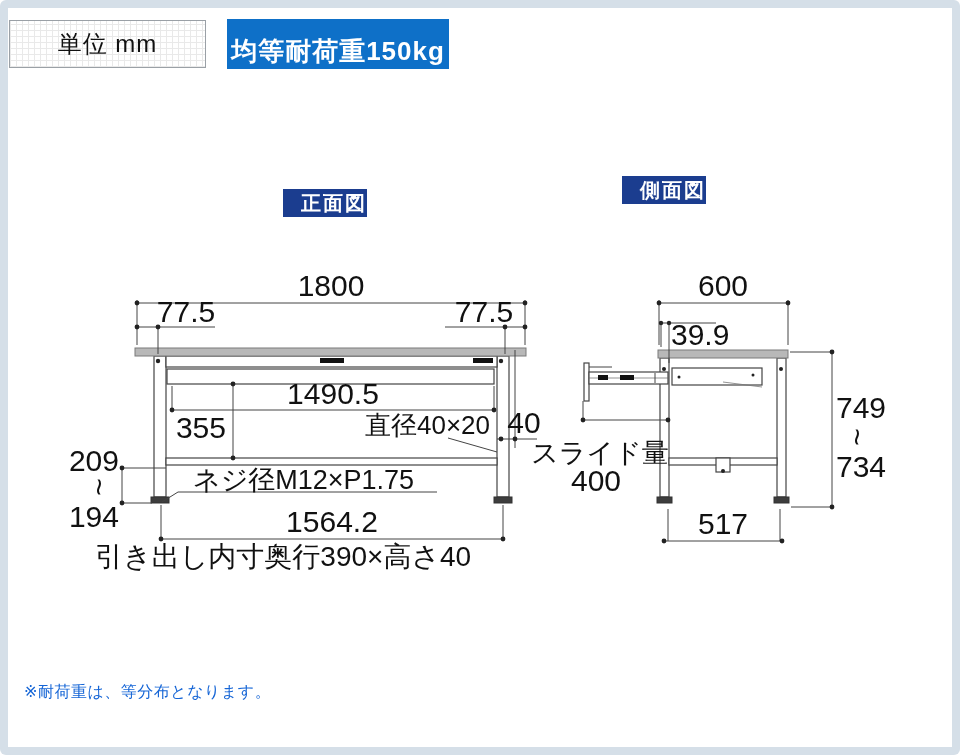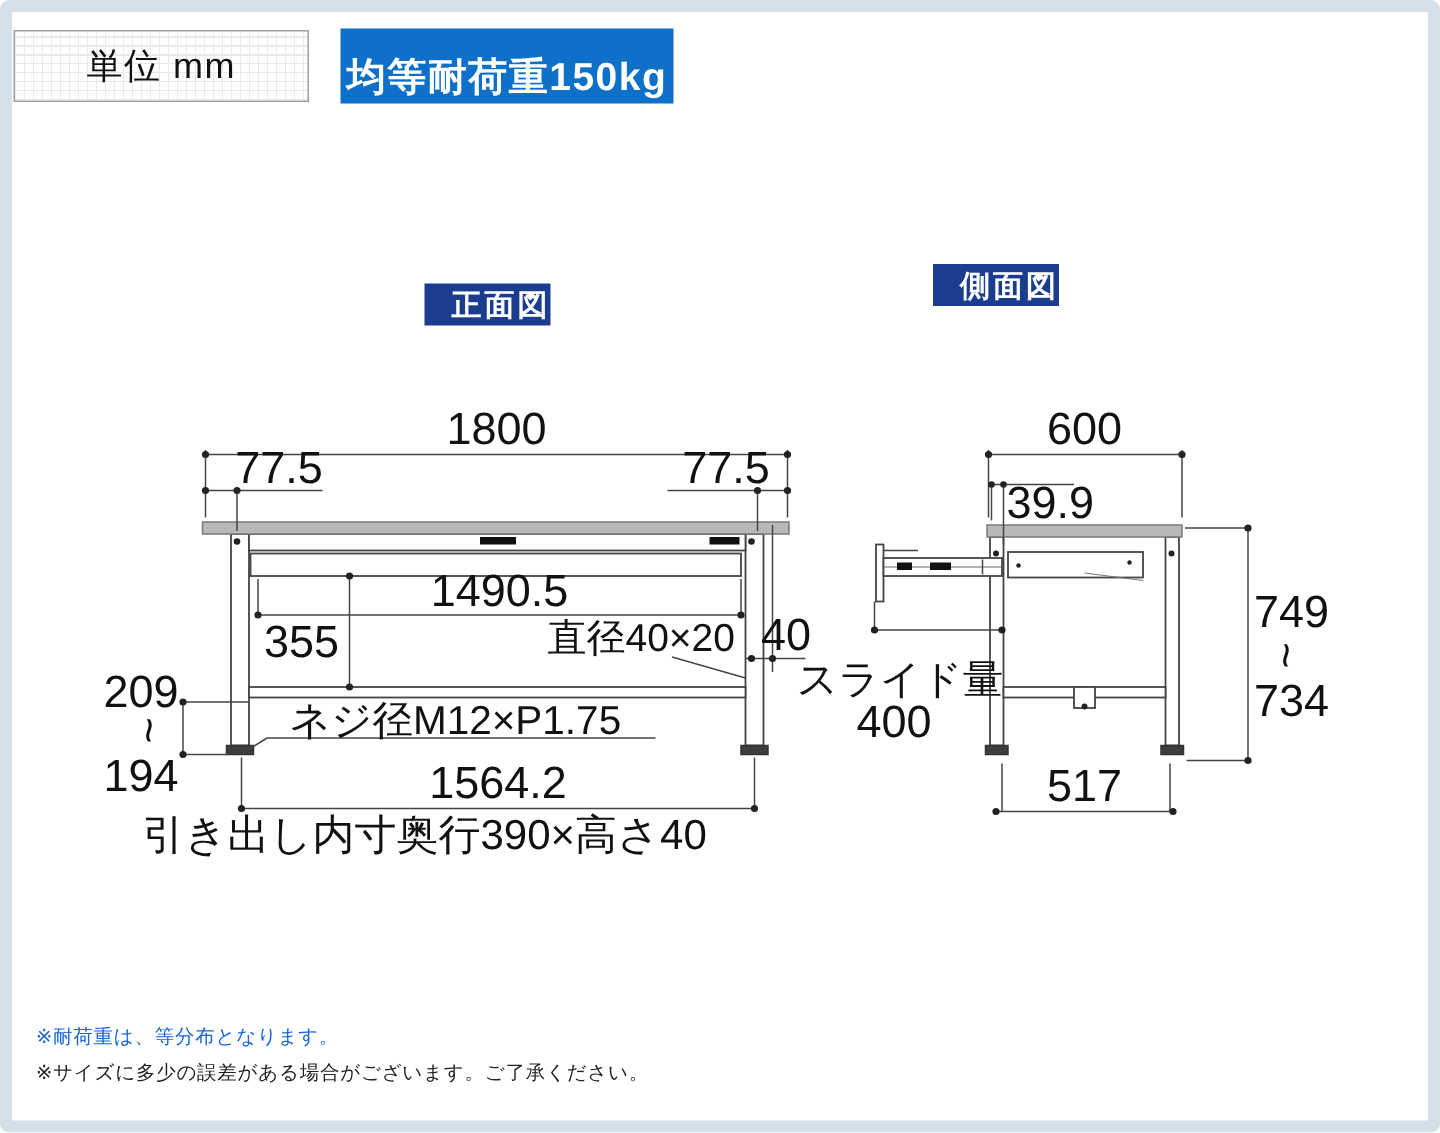--- a/index.html
+++ b/index.html
@@ -28,21 +28,21 @@
     color:#fff; font-size:26px; font-weight:bold; letter-spacing:1px;
   }
   .view-title {
     position:absolute; width:84px; height:28px;
     display:flex; align-items:center; justify-content:flex-end;
     color:#fff; font-size:20px; font-weight:bold; letter-spacing:2px;
   }
   .view-title.front { left:275px; top:181px; }
   .view-title.side  { left:614px; top:168px; }
   .diagram { position:absolute; left:0; top:232px; width:944px; height:430px; }
-  .note { position:absolute; left:16px; font-size:13px; letter-spacing:0.5px; }
+  .note { position:absolute; left:16px; font-size:16px; letter-spacing:0.5px; }
   .note.blue  { top:674px; color:#1565d6; }
   .note.black { top:698px; color:#222222; }
 
   svg text {
     font-family:"Liberation Sans","DejaVu Sans",sans-serif;
     fill:#111111;
   }
   .dim  { font-size:30px; }
   .lbl  { font-size:27px; }
   .lbl2 { font-size:26px; }
@@ -250,16 +250,15 @@
         <line x1="668" y1="509" x2="668" y2="541"></line>
           <line x1="780" y1="509" x2="780" y2="541"></line>
         <line x1="664" y1="541" x2="782" y2="541"></line>
         <circle class="dot" cx="664" cy="541" r="2.4"></circle>
           <circle class="dot" cx="782" cy="541" r="2.4"></circle>
         <text class="dim" x="723" y="534" text-anchor="middle">517</text>
       </g>
     </svg>
 
     <div class="note blue">※耐荷重は、等分布となります。</div>
-    <div class="note black">※サイズに多少の誤差がある場合がございます。ご了承ください。</div>
 
   </div>
 </div>
 
 </body></html>

